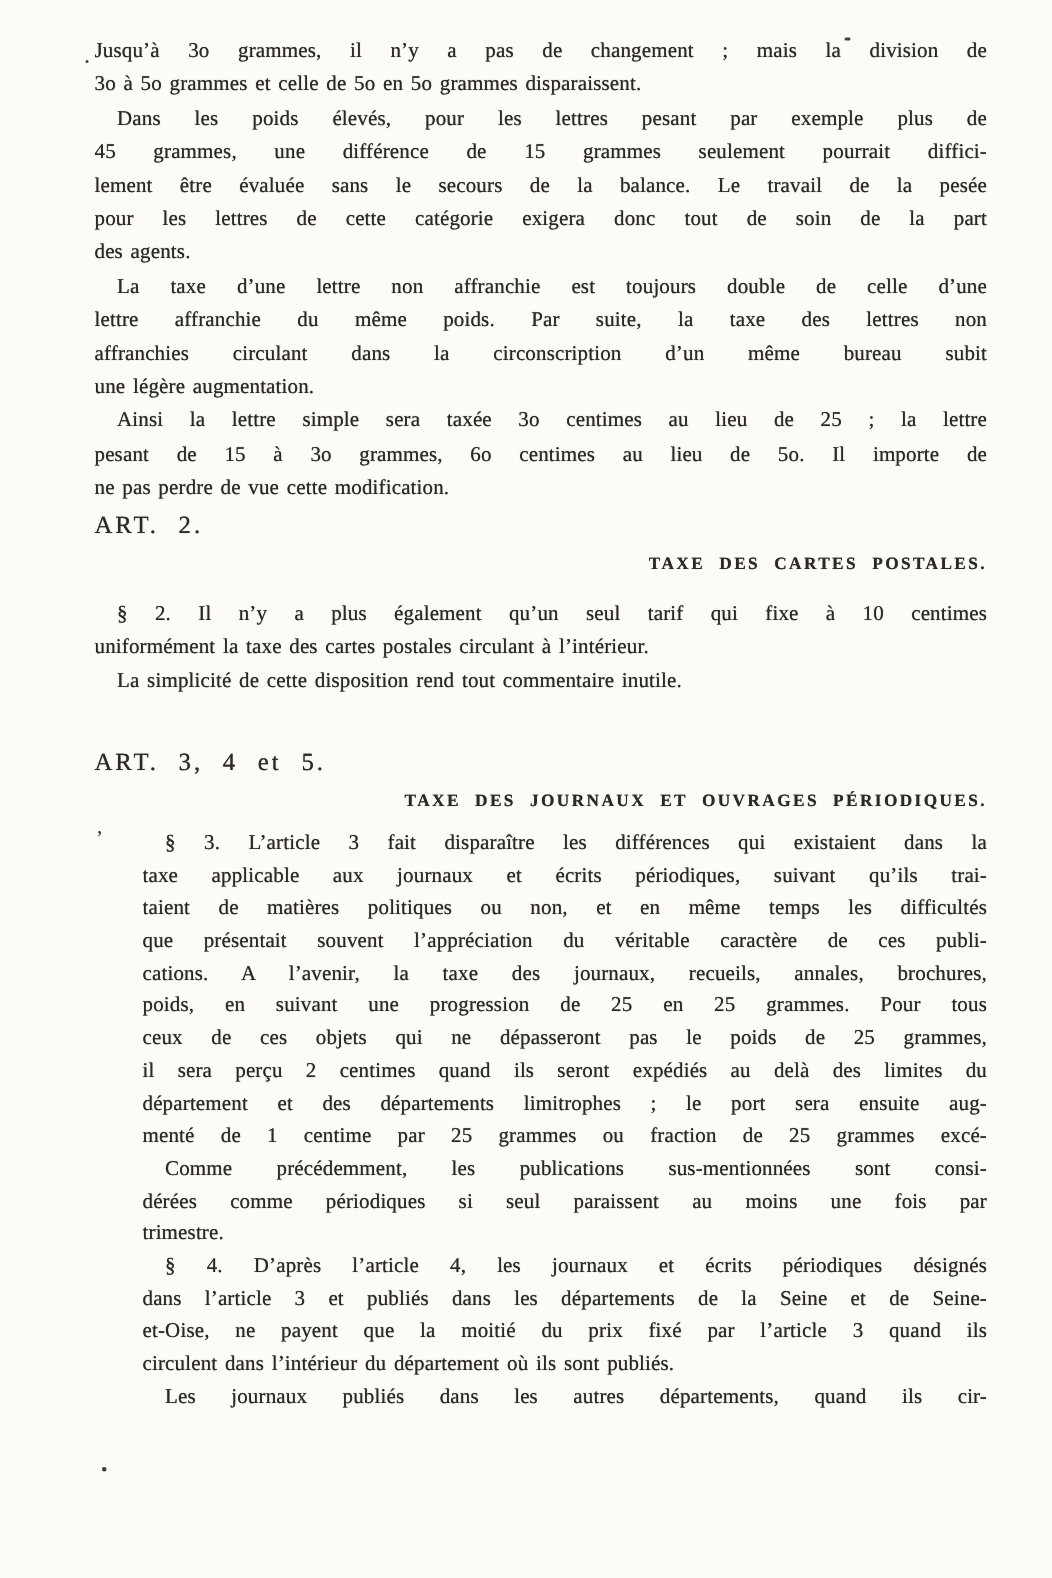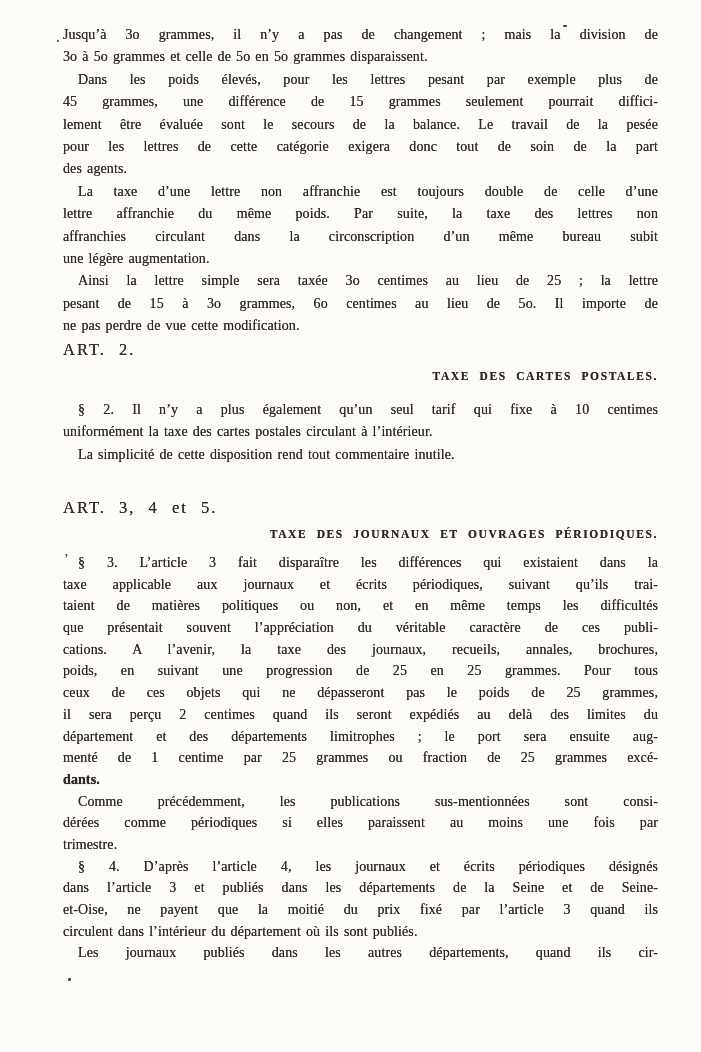--- a/index.html
+++ b/index.html
@@ -24,21 +24,21 @@
     white-space:normal;
     overflow:hidden;
     text-shadow:0 0 0.55px rgba(44,40,35,0.8);
   }
   .ln.end{text-align-last:left;-moz-text-align-last:left;}
   .ln.ind{text-indent:15px;}
   .ln.heavy{font-weight:700;text-shadow:0 0 0.7px rgba(30,26,22,0.9);}
   .b-open{top:24px;}
   .b-art2{top:399px;}
   .b-art3{top:552px;}
-  .b-art3 .ln{height:21.7px;line-height:21.7px;}
+  .b-art3 .ln{height:21.7px;line-height:21.7px;margin-left:32px;}
   .heading{
     position:absolute;left:0;width:100%;
     text-align:left;
     font-size:16.5px;line-height:18px;
     letter-spacing:2px;word-spacing:7px;
     text-shadow:0 0 0.6px rgba(44,40,35,0.85);
   }
   .subhead{
     position:absolute;left:0;width:100%;
     text-align:right;
@@ -64,21 +64,21 @@
 <body>
 
 <div class="page">
   <div class="textcol">
 
     <div class="block b-open">
       <div class="ln">Jusqu’à 3o grammes, il n’y a pas de changement ; mais la division de</div>
       <div class="ln end">3o à 5o grammes et celle de 5o en 5o grammes disparaissent.</div>
       <div class="ln ind">Dans les poids élevés, pour les lettres pesant par exemple plus de</div>
       <div class="ln">45 grammes, une différence de 15 grammes seulement pourrait diffici-</div>
-      <div class="ln">lement être évaluée sont le secours de la balance. Le travail de la pesée</div>
+      <div class="ln">lement être évaluée sans le secours de la balance. Le travail de la pesée</div>
       <div class="ln">pour les lettres de cette catégorie exigera donc tout de soin de la part</div>
       <div class="ln end">des agents.</div>
       <div class="ln ind">La taxe d’une lettre non affranchie est toujours double de celle d’une</div>
       <div class="ln">lettre affranchie du même poids. Par suite, la taxe des lettres non</div>
       <div class="ln">affranchies circulant dans la circonscription d’un même bureau subit</div>
       <div class="ln end">une légère augmentation.</div>
       <div class="ln ind">Ainsi la lettre simple sera taxée 3o centimes au lieu de 25 ; la lettre</div>
       <div class="ln">pesant de 15 à 3o grammes, 6o centimes au lieu de 5o. Il importe de</div>
       <div class="ln end">ne pas perdre de vue cette modification.</div>
     </div>
@@ -99,23 +99,22 @@
       <div class="ln ind">§ 3. L’article 3 fait disparaître les différences qui existaient dans la</div>
       <div class="ln">taxe applicable aux journaux et écrits périodiques, suivant qu’ils trai-</div>
       <div class="ln">taient de matières politiques ou non, et en même temps les difficultés</div>
       <div class="ln">que présentait souvent l’appréciation du véritable caractère de ces publi-</div>
       <div class="ln">cations. A l’avenir, la taxe des journaux, recueils, annales, brochures,</div>
       <div class="ln">poids, en suivant une progression de 25 en 25 grammes. Pour tous</div>
       <div class="ln">ceux de ces objets qui ne dépasseront pas le poids de 25 grammes,</div>
       <div class="ln">il sera perçu 2 centimes quand ils seront expédiés au delà des limites du</div>
       <div class="ln">département et des départements limitrophes ; le port sera ensuite aug-</div>
       <div class="ln">menté de 1 centime par 25 grammes ou fraction de 25 grammes excé-</div>
-      <div class="ln end heavy">dants.</div>
       <div class="ln ind">Comme précédemment, les publications sus-mentionnées sont consi-</div>
-      <div class="ln">dérées comme périodiques si elles paraissent au moins une fois par</div>
+      <div class="ln">dérées comme périodiques si seul paraissent au moins une fois par</div>
       <div class="ln end">trimestre.</div>
       <div class="ln ind">§ 4. D’après l’article 4, les journaux et écrits périodiques désignés</div>
       <div class="ln">dans l’article 3 et publiés dans les départements de la Seine et de Seine-</div>
       <div class="ln">et-Oise, ne payent que la moitié du prix fixé par l’article 3 quand ils</div>
       <div class="ln end">circulent dans l’intérieur du département où ils sont publiés.</div>
       <div class="ln ind">Les journaux publiés dans les autres départements, quand ils cir-</div>
     </div>
 
   </div>
 

